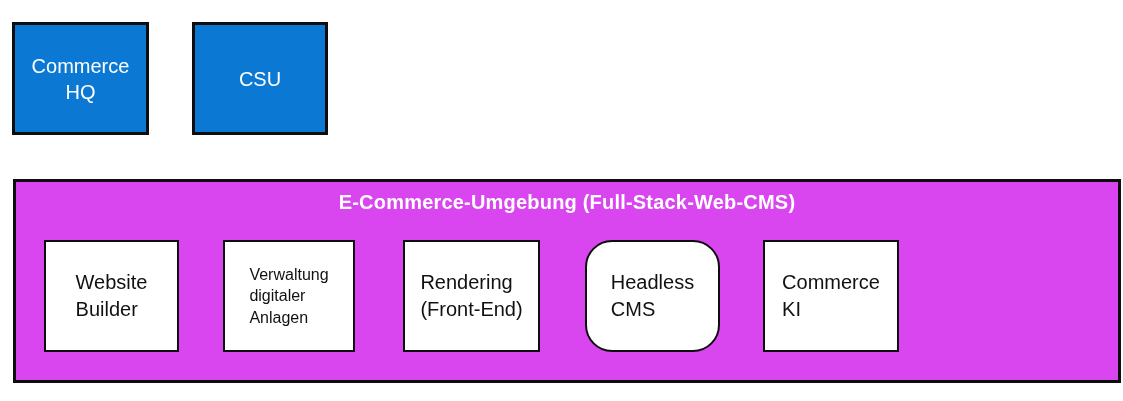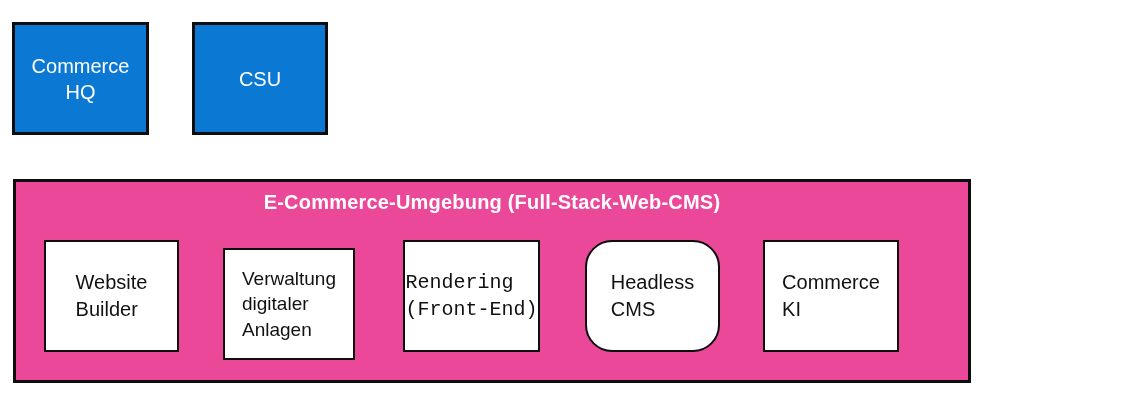--- a/index.html
+++ b/index.html
@@ -30,23 +30,23 @@
     white-space: pre-line;
   }
   .box-commerce-hq { left: 12px; top: 22px; width: 137px; height: 113px; }
   .box-csu         { left: 192px; top: 22px; width: 136px; height: 113px; }
 
   .env {
     position: absolute;
     box-sizing: border-box;
     left: 13px;
     top: 179px;
-    width: 958px;
+    width: 1108px;
     height: 204px;
-    background: #ec4899;
+    background: #d946ef;
     border: 3px solid #0d0d0d;
   }
   .env-title {
     position: absolute;
     left: 0;
     top: 9px;
     width: 100%;
     text-align: center;
     color: #ffffff;
     font-size: 20px;
@@ -61,25 +61,25 @@
     background: #ffffff;
     border: 2.5px solid #0d0d0d;
     display: flex;
     align-items: center;
     justify-content: center;
     text-align: left;
     color: #111111;
     white-space: pre-line;
   }
   .module.large { font-size: 20px; line-height: 1.35; }
-  .module.small { font-size: 19px; line-height: 1.35; margin-top: 8px; }
+  .module.small { font-size: 16px; line-height: 1.35; }
 
   .mod-1 { left: 28px;  width: 135px; }
   .mod-2 { left: 207px; width: 132px; }
-  .mod-3 { left: 387px; width: 137px; font-family: Liberation Mono, monospace; }
+  .mod-3 { left: 387px; width: 137px; }
   .mod-4 { left: 569px; width: 135px; border-radius: 27px; }
   .mod-5 { left: 747px; width: 136px; }
   .mod-6 { left: 927px; width: 133px; }
 </style>
 </head>
 <body>
 
 <div class="canvas">
 
   <div class="blue-box box-commerce-hq">

